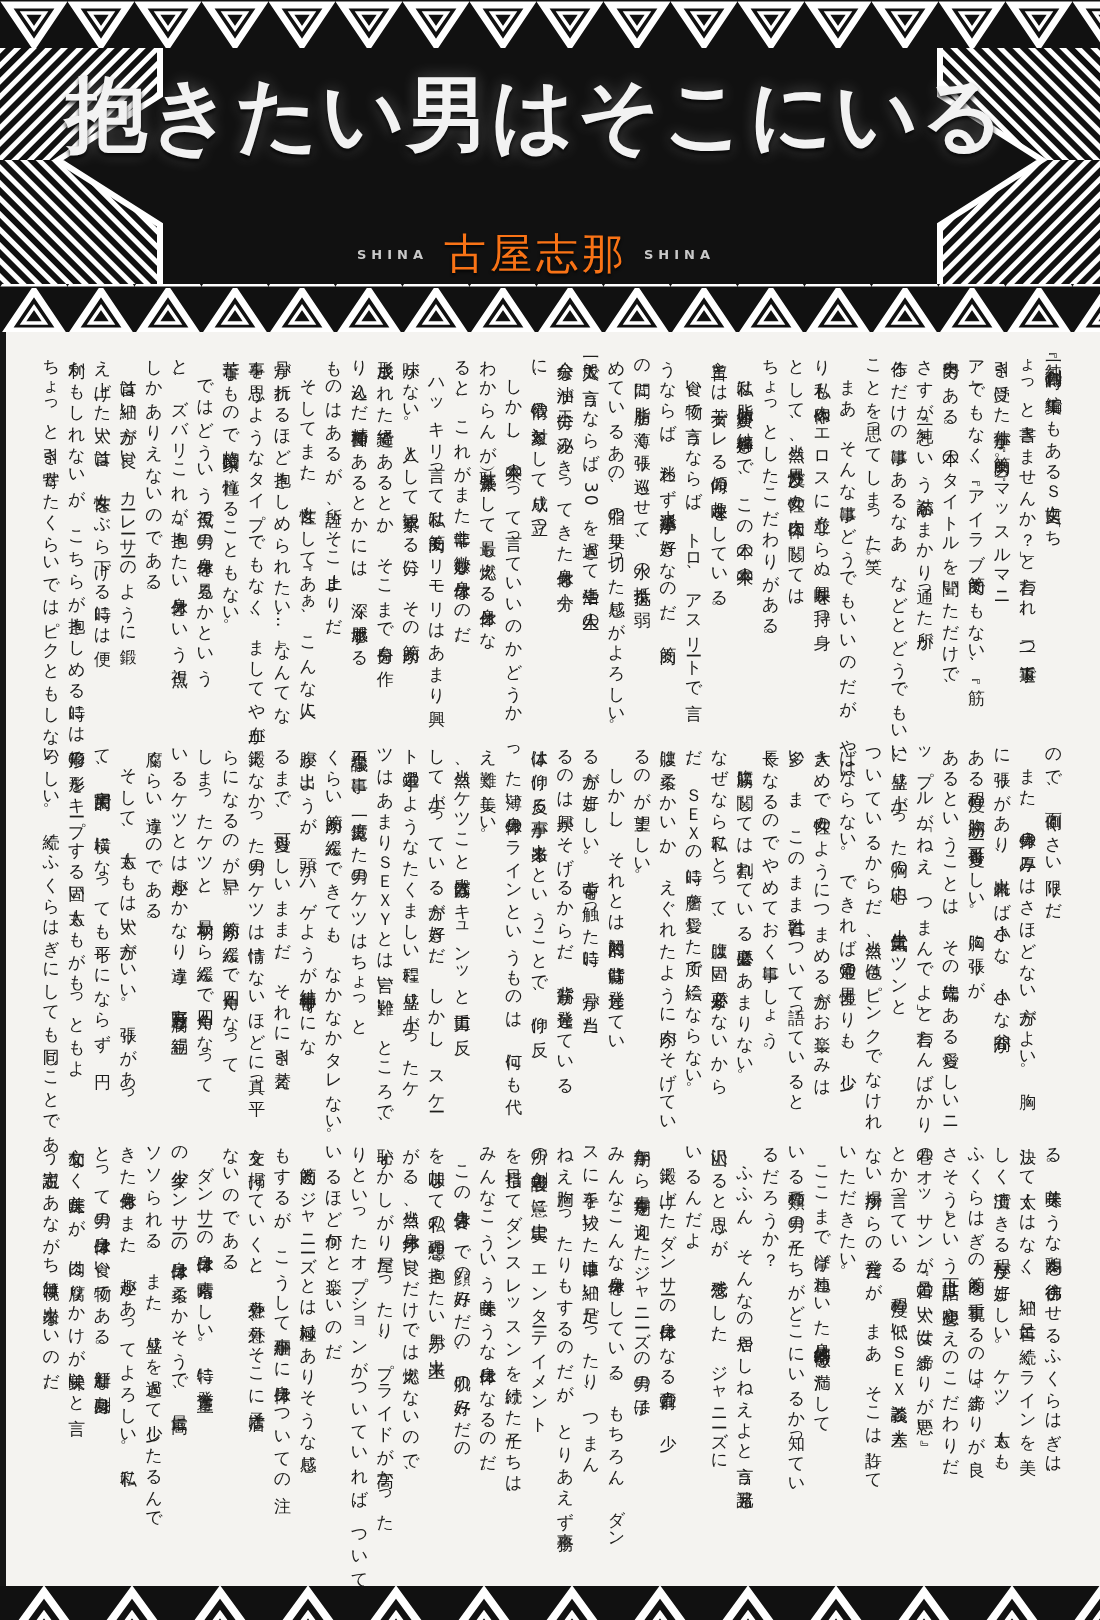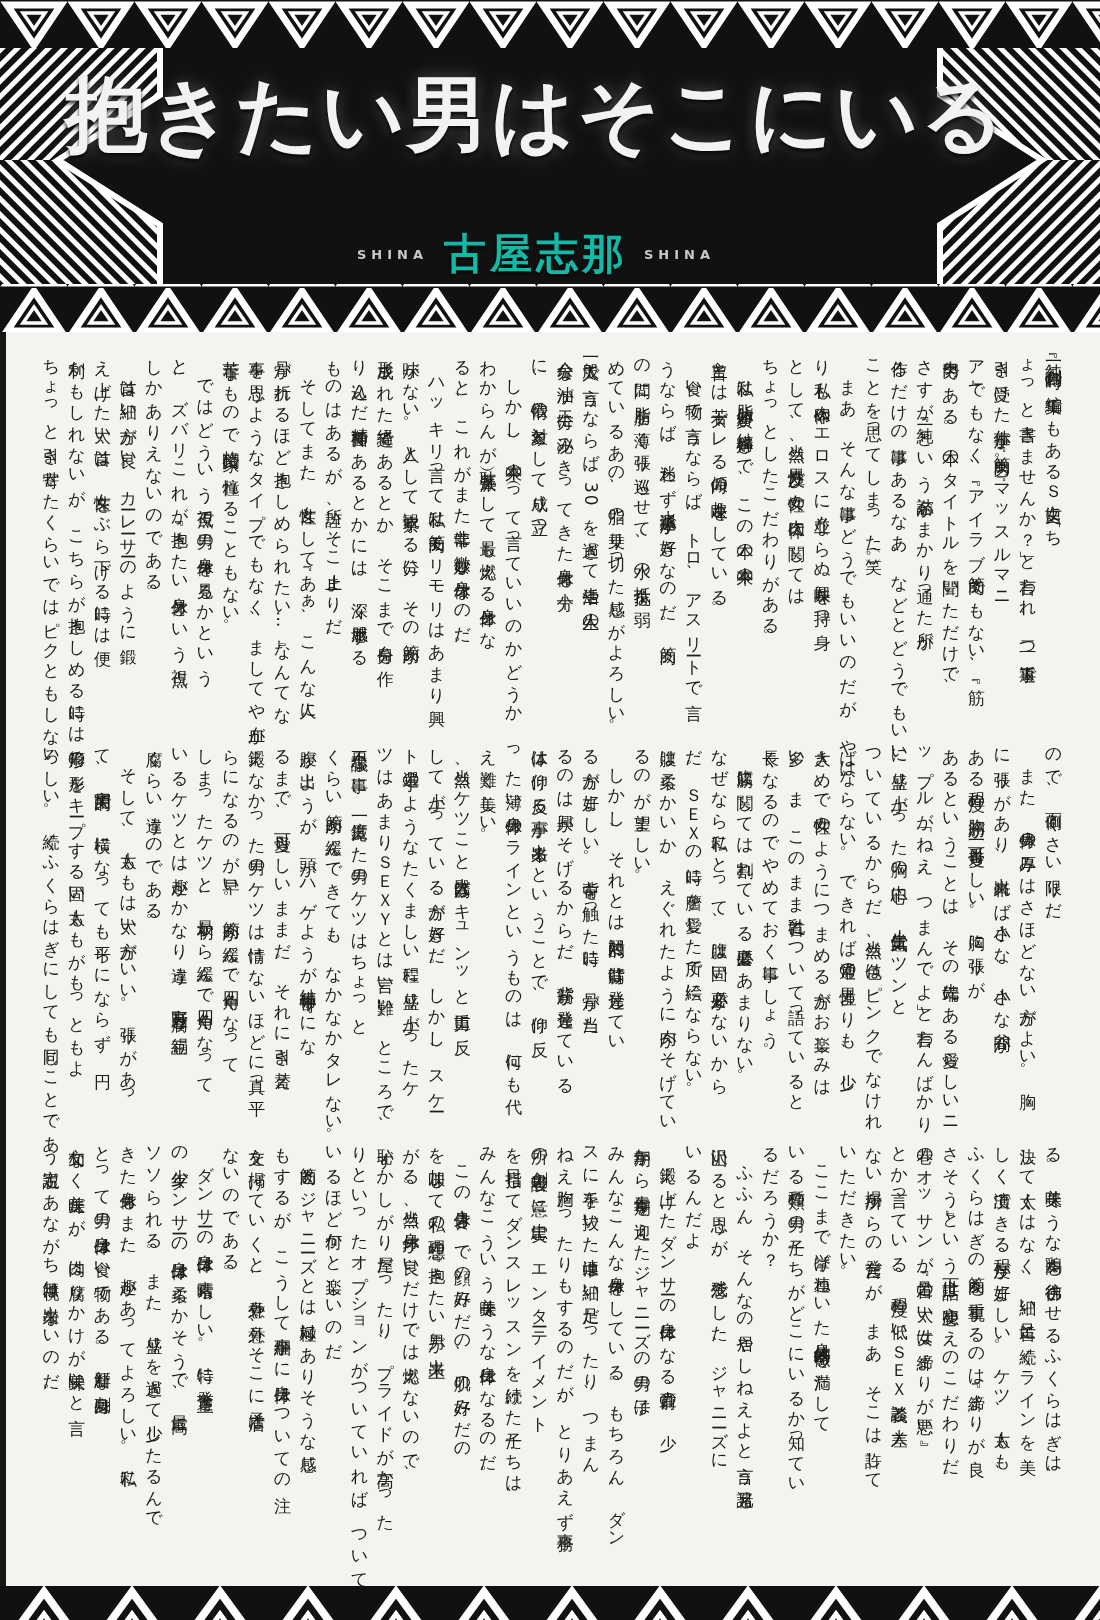--- a/index.html
+++ b/index.html
@@ -19,21 +19,21 @@
   }
   .banner-subtitle{
     position:absolute; top:186px; left:0; width:100%; text-align:center;
     font-size:30px; font-weight:bold; color:#fdfdfd; letter-spacing:3px; white-space:nowrap;
   }
   .banner-author{
     position:absolute; top:226px; left:0; width:100%;
     display:flex; justify-content:center; align-items:center; gap:16px;
   }
   .author-romaji{font-size:13px; letter-spacing:5px; color:#c9c9c9; font-weight:bold;}
-  .author-name{font-size:42px; font-weight:bold; color:#14b8a6; letter-spacing:4px;
+  .author-name{font-size:42px; font-weight:normal; color:#f97316; letter-spacing:4px;
     text-shadow:0 2px 3px rgba(0,0,0,.8);}
   
   .band{
     position:absolute; right:34px; width:1032px;
     writing-mode:vertical-rl; text-orientation:mixed;
     white-space:pre; overflow:visible;
     font-size:17px; line-height:25.7px; letter-spacing:2px;
     color:#1d1d1b;
   }
   #band1{top:348px; height:382px;}

